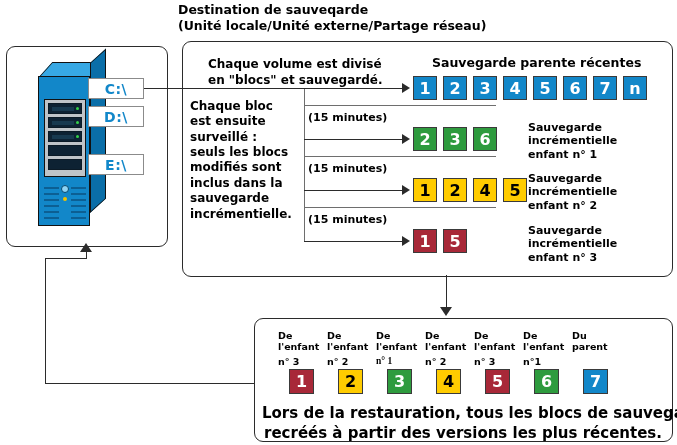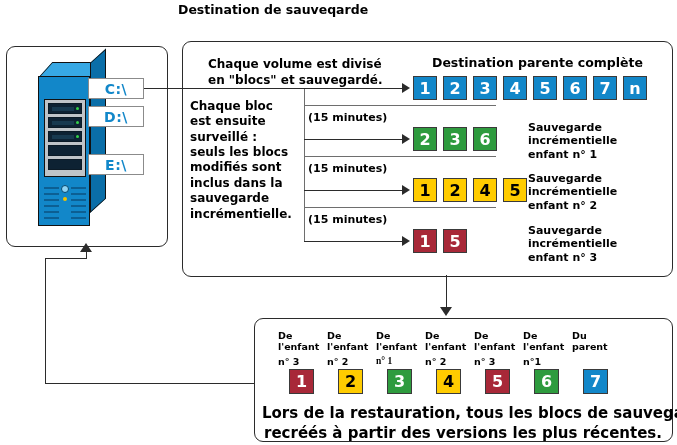--- a/index.html
+++ b/index.html
@@ -126,21 +126,21 @@
   #restore-caption{
     left:262px;top:403px;width:402px;text-align:center;
     font-size:15px;line-height:1.35;font-weight:bold;
   }
 </style>
 </head>
 <body>
 
 <div id="stage">
 
-  <div class="txt" id="title"><span>Destination de sauveqarde</span><br></div>
+  <div class="txt" id="title"><span>Destination de sauveqarde</span><br><span>(Unité locale/Unité externe/Partage réseau)</span></div>
 
   <div class="panel" id="srv-panel"></div>
 
   <div id="tower">
     <div class="tw-top"></div>
     <div class="tw-side"></div>
     <div class="tw-front">
       <div class="tw-bezel">
         <div class="bay b1">
             <span class="slot"></span>
@@ -199,21 +199,21 @@
   <div class="hline" style="left:304px;top:190px;width:98px;"></div>
   <div class="arr-r" style="left:402px;top:185px;"></div>
 
   <div class="hline" style="left:304px;top:241px;width:98px;"></div>
   <div class="arr-r" style="left:402px;top:236px;"></div>
 
   <div class="txt mins" id="m1">(15 minutes)</div>
   <div class="txt mins" id="m2">(15 minutes)</div>
   <div class="txt mins" id="m3">(15 minutes)</div>
 
-  <div class="txt" id="lbl-parent">Destination parente complète</div>
+  <div class="txt" id="lbl-parent">Sauvegarde parente récentes</div>
 
   <div class="chiprow" id="row-parent" style="left:413px;top:76px;">
       <div class="chip blue">1</div>
       <div class="chip blue">2</div>
       <div class="chip blue">3</div>
       <div class="chip blue">4</div>
       <div class="chip blue">5</div>
       <div class="chip blue">6</div>
       <div class="chip blue">7</div>
       <div class="chip blue">n</div>

